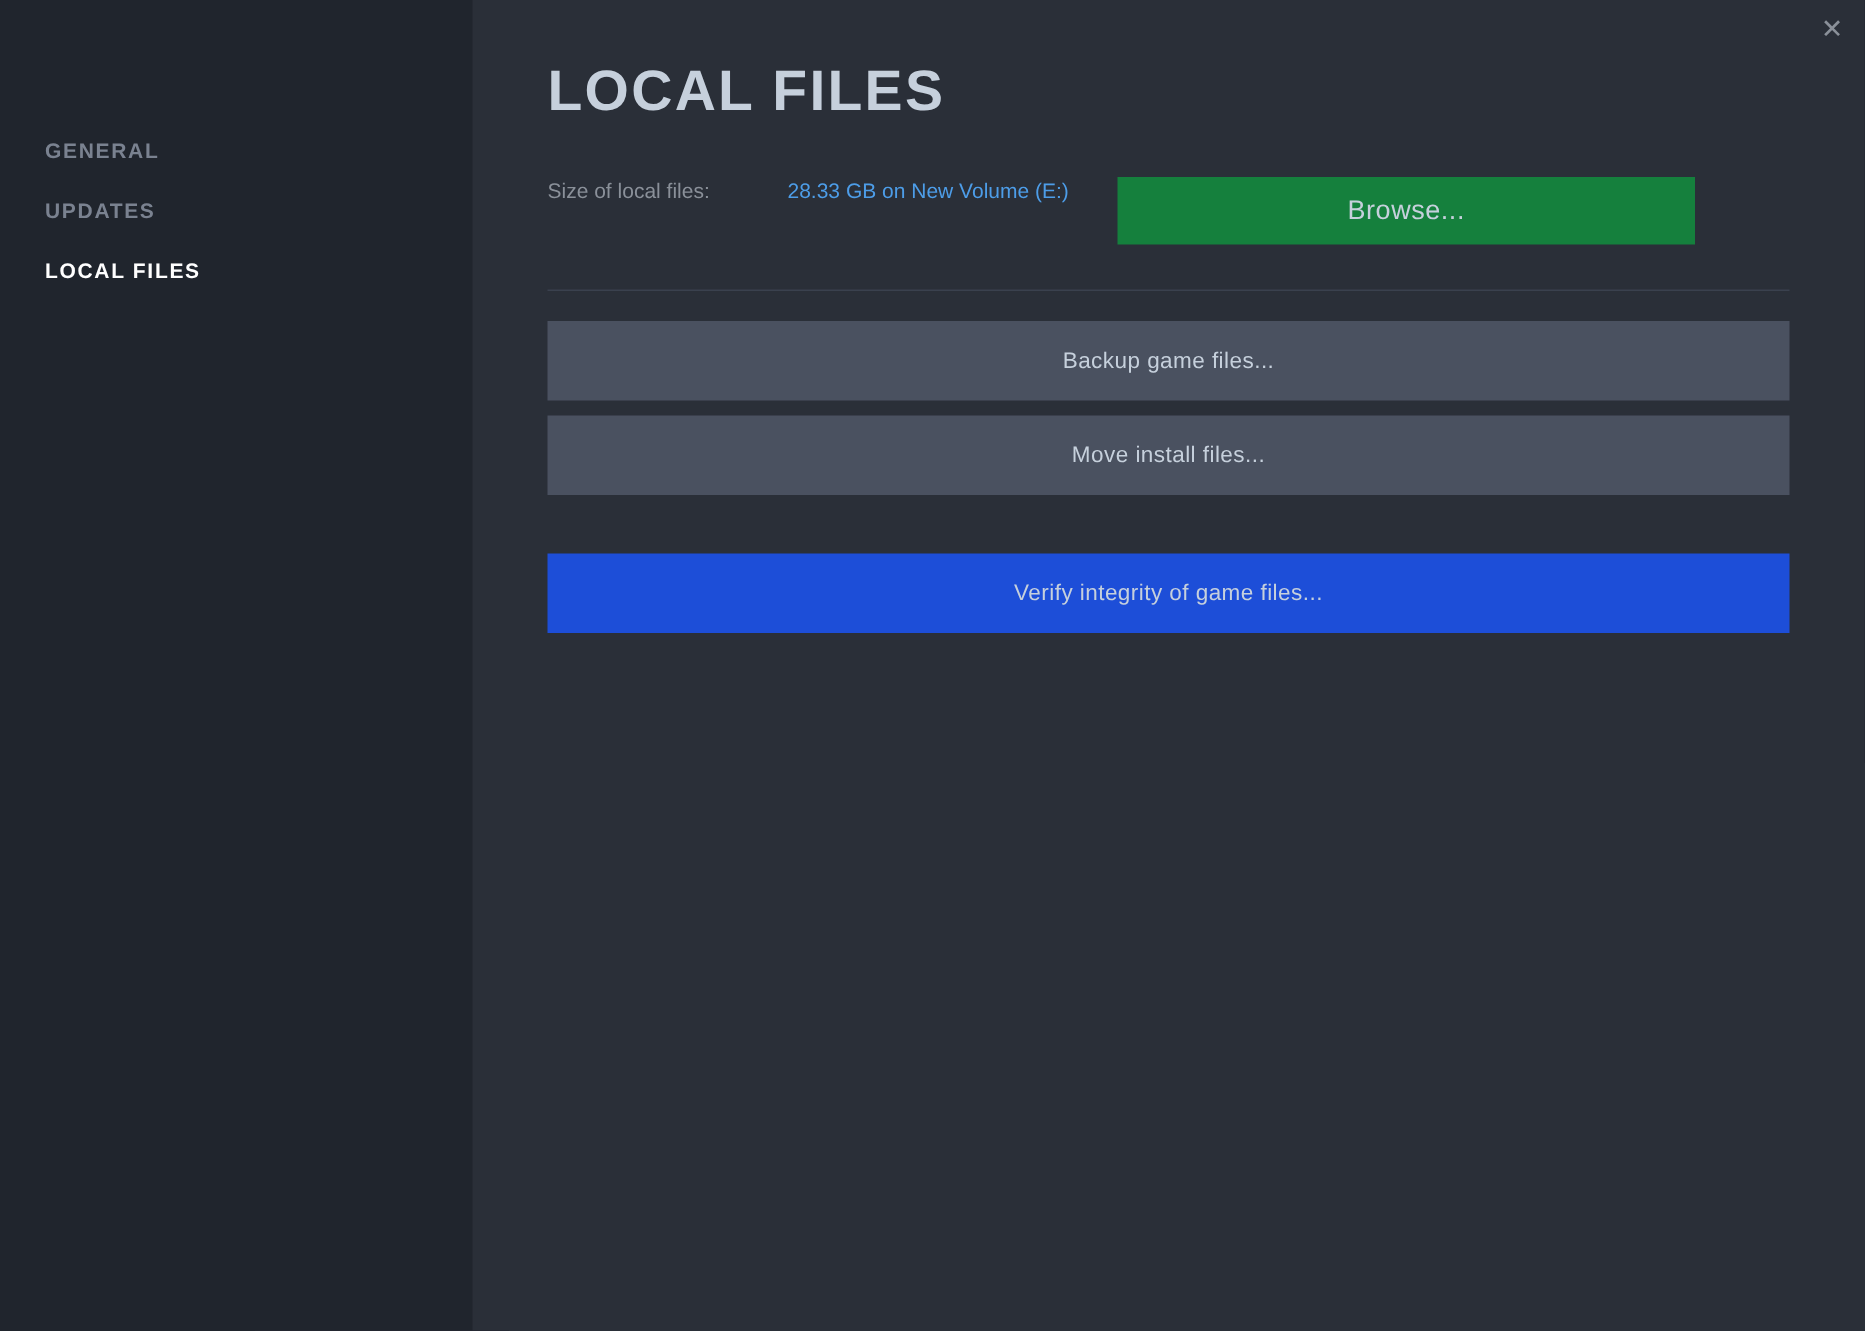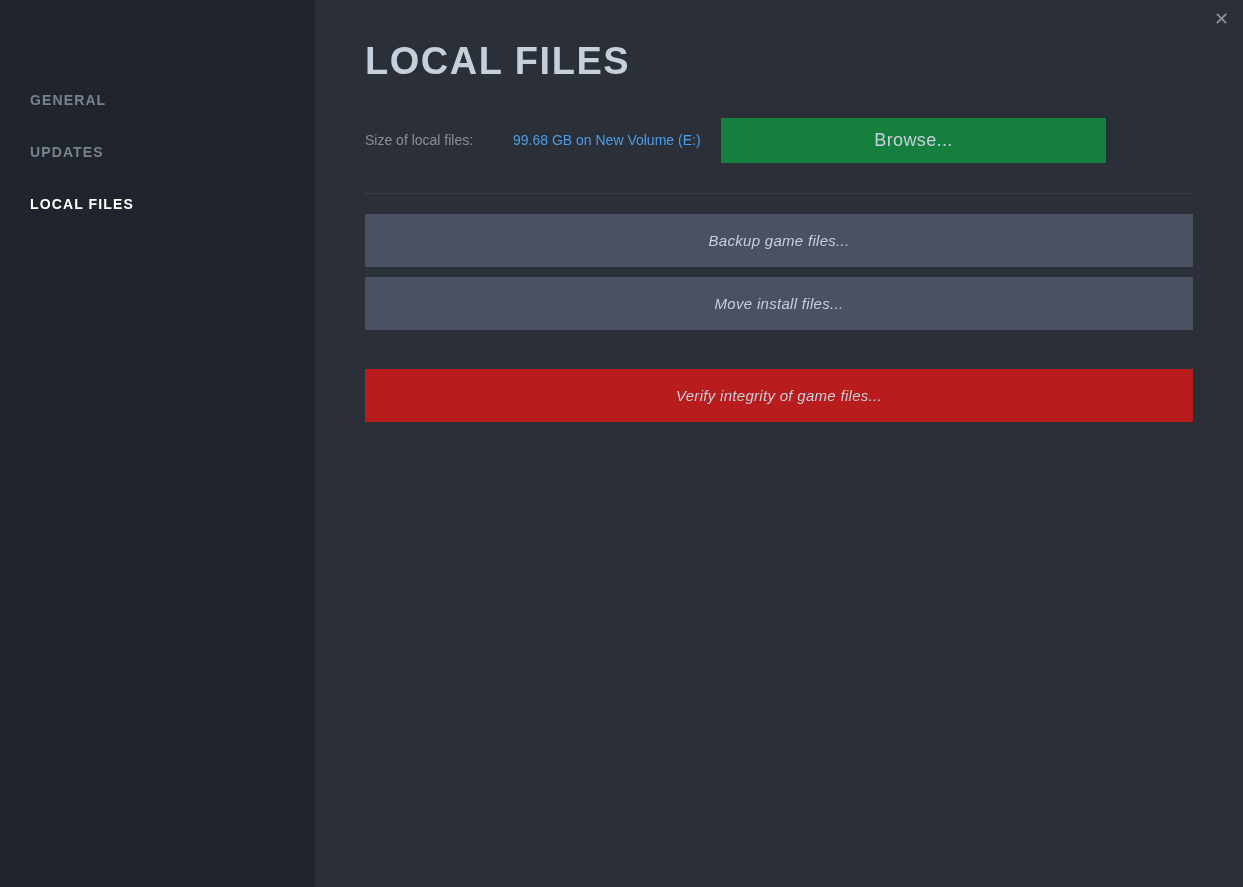--- a/index.html
+++ b/index.html
@@ -42,21 +42,21 @@
 
     
     .sidebar {
       width: 315px;
       min-width: 315px;
       background: #20252d;
       padding-top: 80px;
       padding-left: 30px;
       display: flex;
       flex-direction: column;
-      gap: 12px;
+      gap: 0;
     }
 
     .sidebar-item {
       padding: 12px 0;
       color: #7a8290;
       font-size: 14px;
       font-weight: 600;
       letter-spacing: 0.08em;
       cursor: pointer;
       text-transform: uppercase;
@@ -77,23 +77,22 @@
       font-size: 38px;
       font-weight: 700;
       color: #c6d0dc;
       letter-spacing: 0.04em;
       margin-bottom: 35px;
       text-transform: uppercase;
     }
 
     .file-size-row {
       display: flex;
-      align-items: center;
       margin-bottom: 30px;
-      gap: 8px;
+      gap: 20px;
     }
 
     .file-size-label {
       color: #8a9099;
       font-size: 14px;
       min-width: 140px;
       line-height: 1.4;
     }
 
     .file-size-value {
@@ -126,25 +125,24 @@
       width: 100%;
       background: #4a5160;
       border: none;
       color: #c6d0dc;
       font-size: 15px;
       padding: 18px 20px;
       cursor: pointer;
       text-align: center;
       letter-spacing: 0.02em;
       margin-bottom: 10px;
-      font-style: italic;
     }
 
     .action-btn.hovered {
-      background: #b91c1c;
+      background: #1d4ed8;
       margin-top: 39px;
     }
   </style>
 </head>
 <body>
 
 <div class="dialog">
 
   <button class="close-btn">
     <span>✕</span>
@@ -160,21 +158,21 @@
     <div class="sidebar-item active">
       <span>LOCAL FILES</span>
     </div>
   </nav>
 
   <div class="main-content">
     <h1 class="page-title">LOCAL FILES</h1>
 
     <div class="file-size-row">
       <span class="file-size-label">Size of local files:</span>
-      <span class="file-size-value">99.68 GB on New Volume (E:)</span>
+      <span class="file-size-value">28.33 GB on New Volume (E:)</span>
       <button class="browse-btn">Browse...</button>
     </div>
 
     <hr class="divider">
 
     <button class="action-btn">Backup game files...</button>
     <button class="action-btn">Move install files...</button>
     <button class="action-btn hovered">Verify integrity of game files...</button>
   </div>
 

